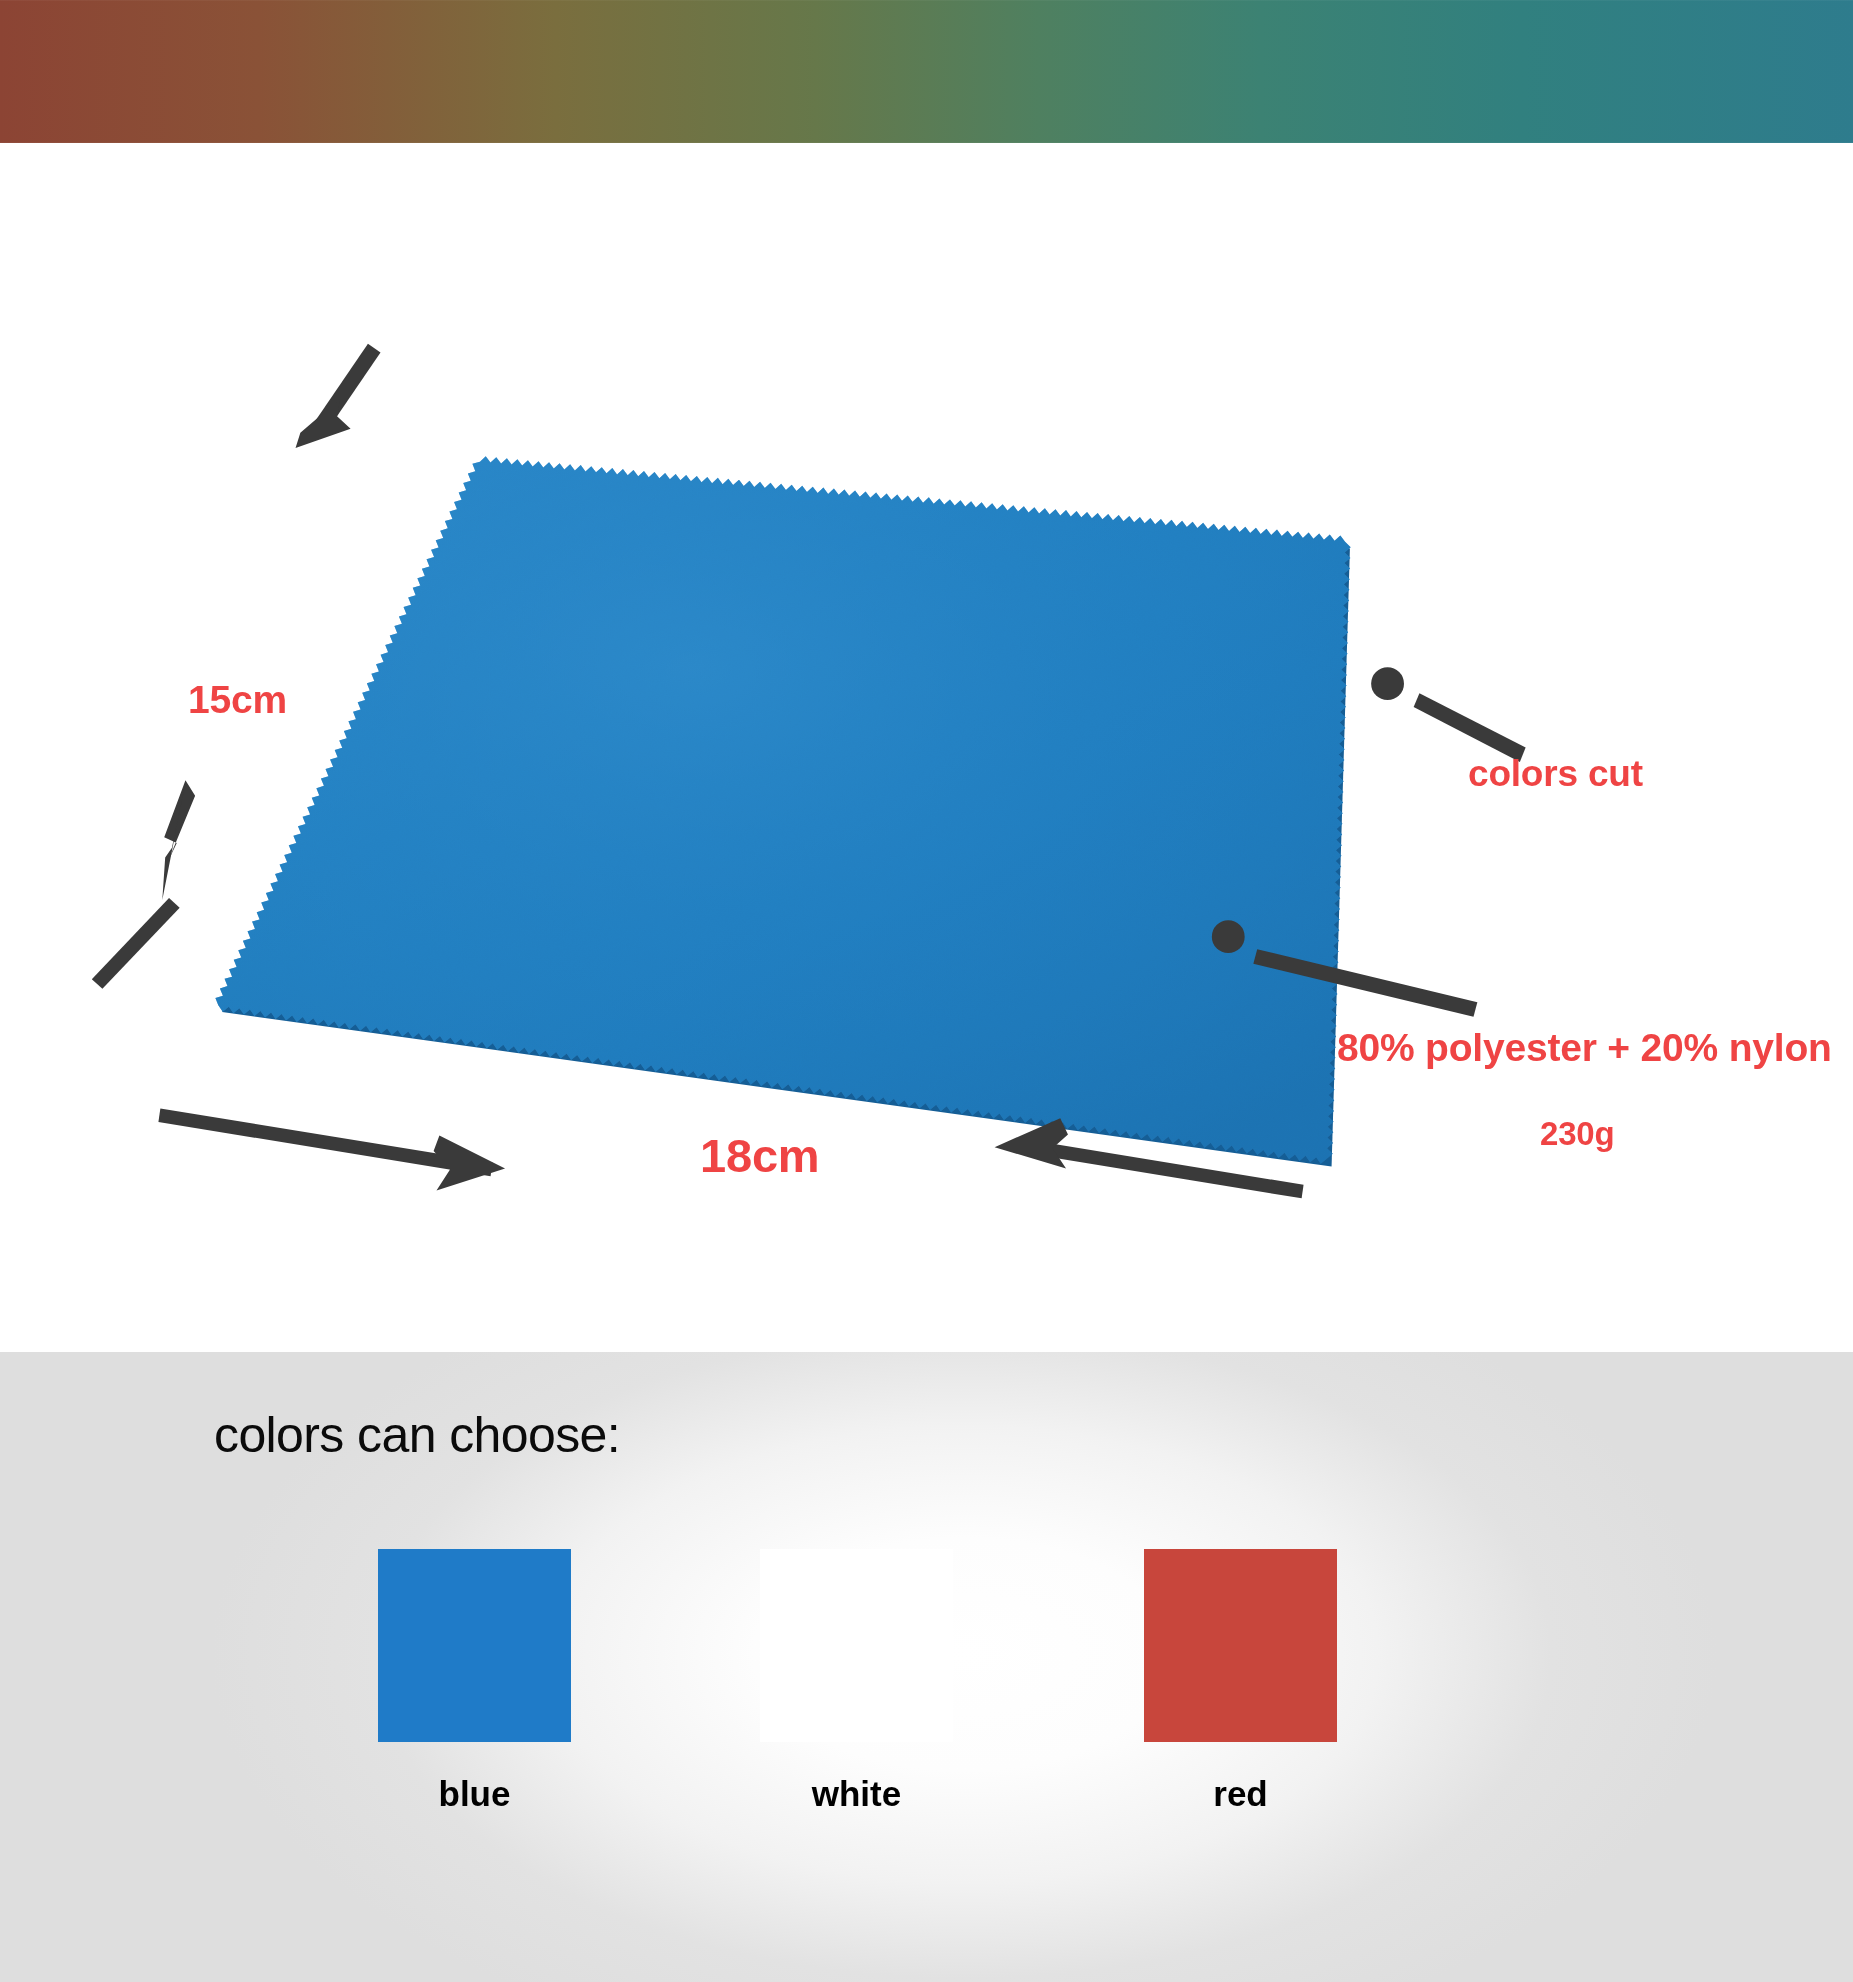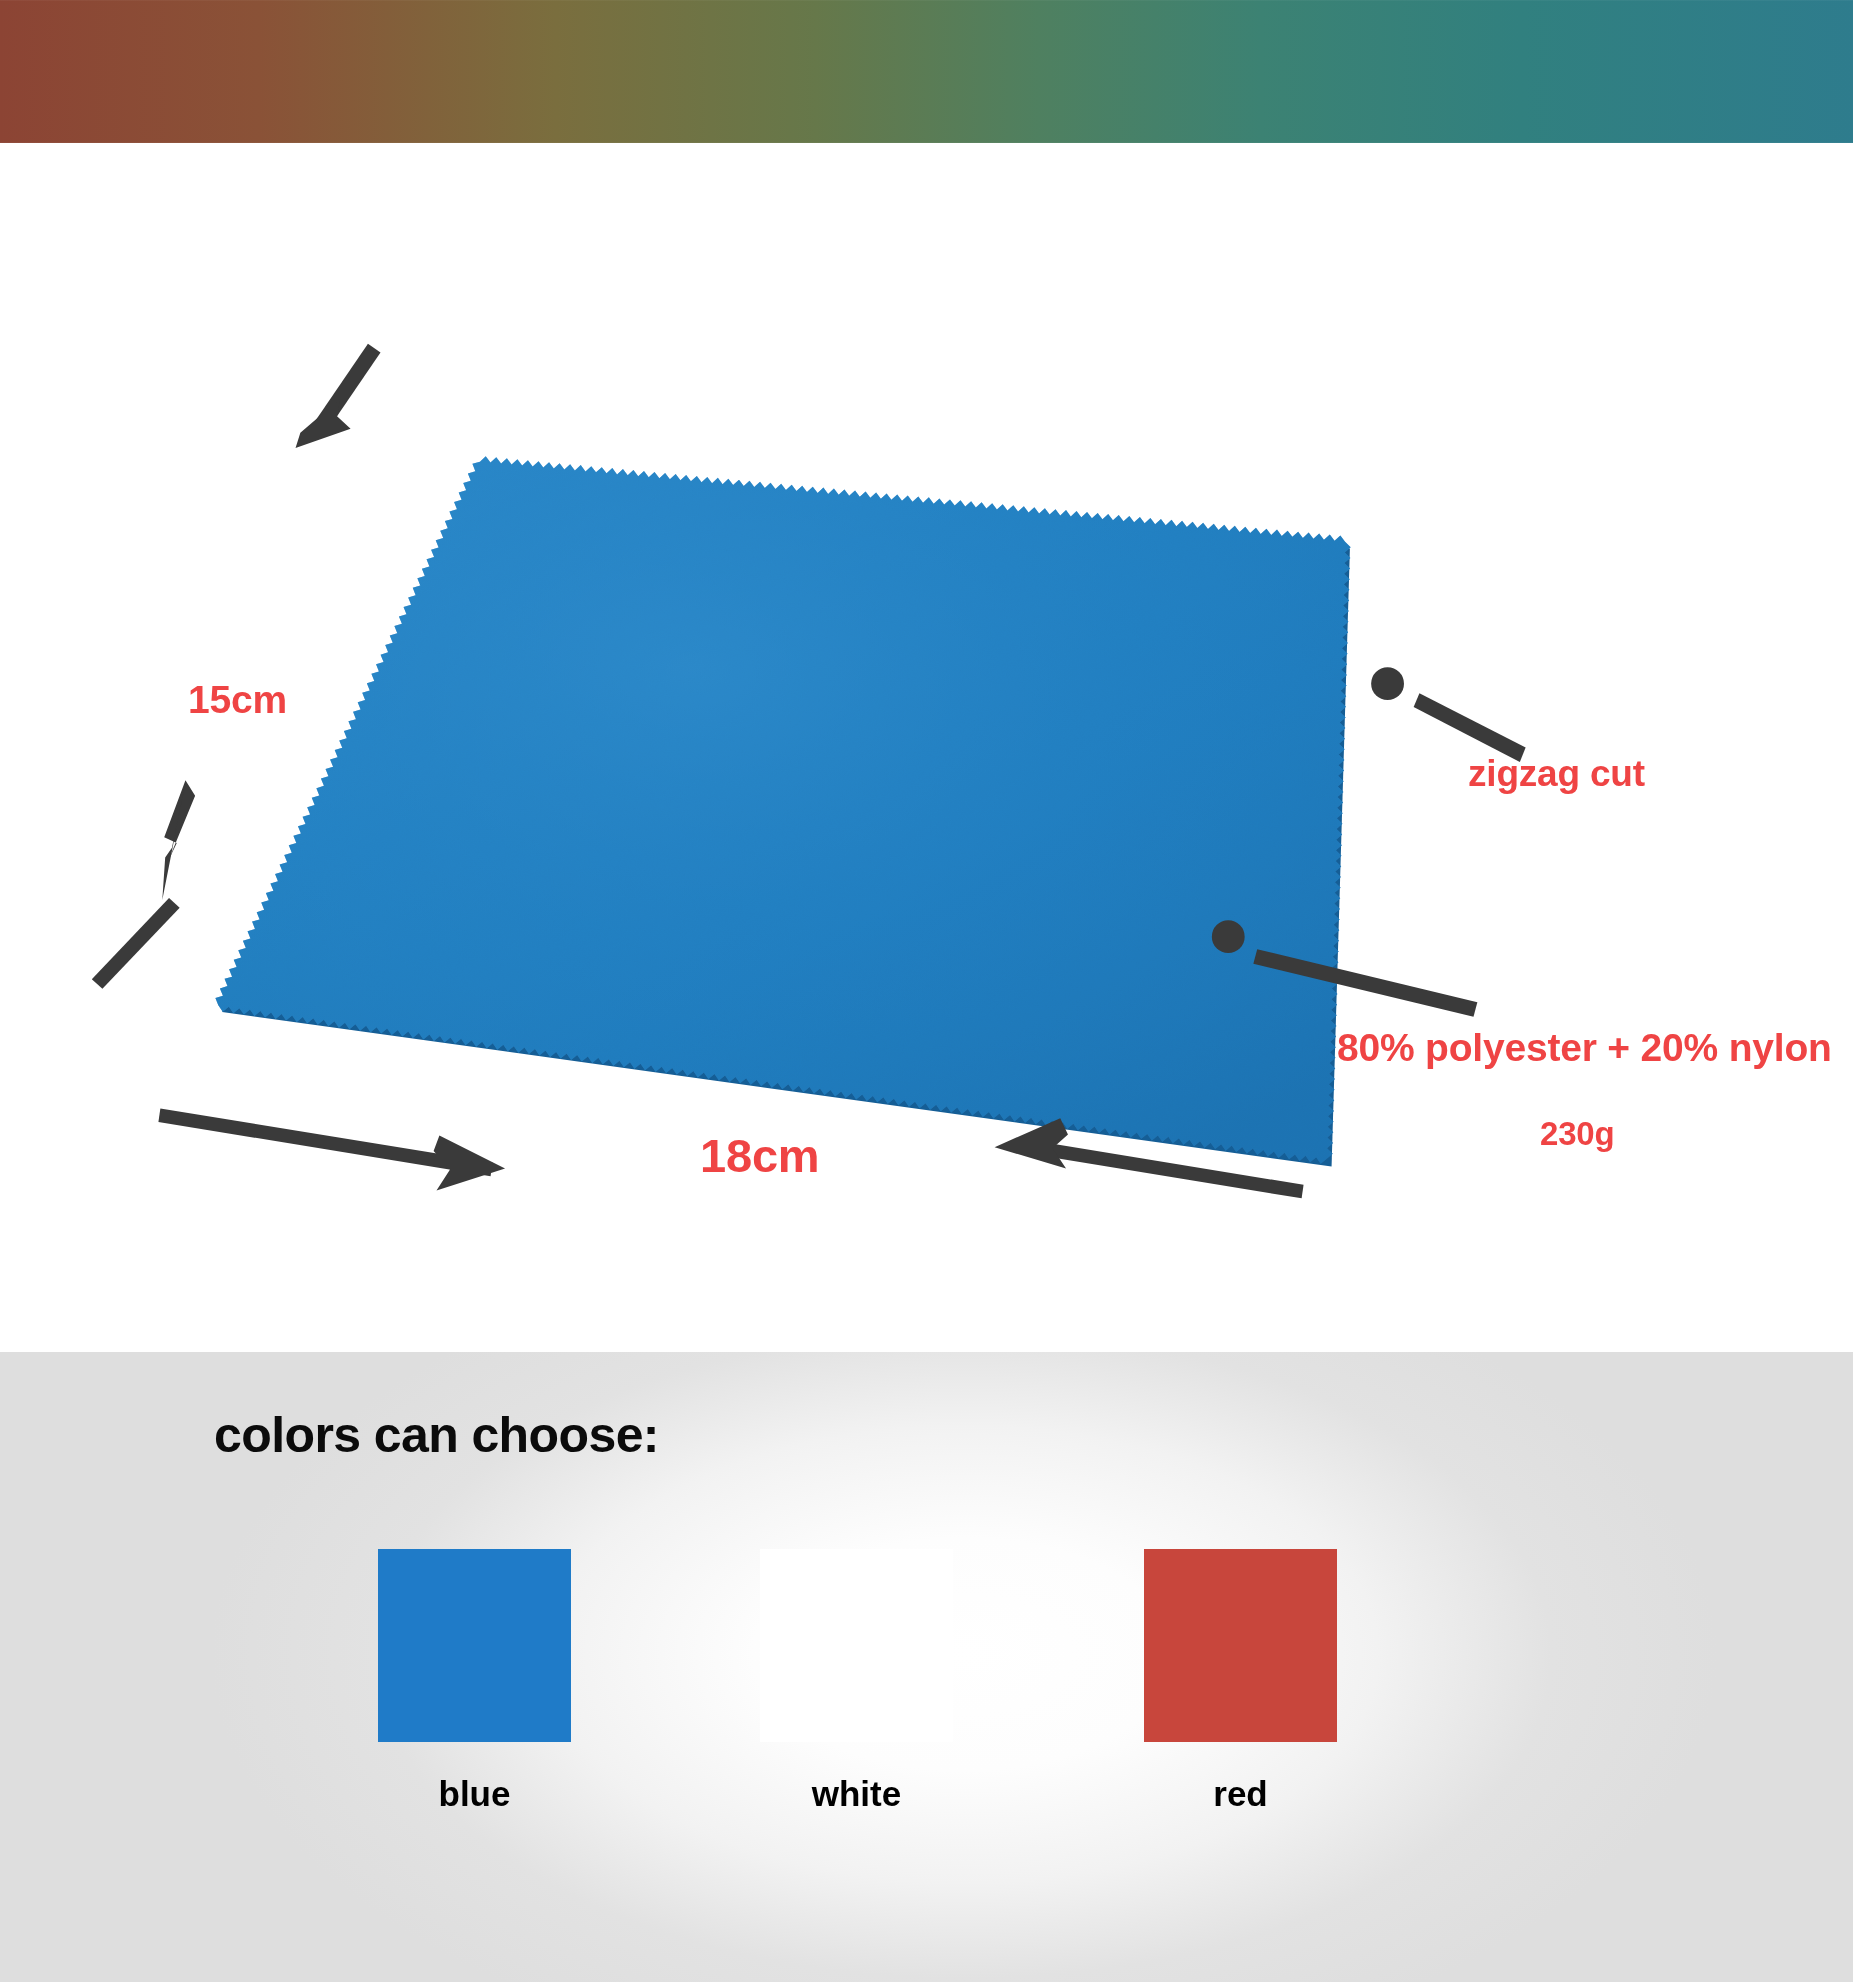--- a/index.html
+++ b/index.html
@@ -31,21 +31,21 @@
   #label-material{left:1337px;top:1026px;font-size:39px;}
   #label-weight{left:1540px;top:1115px;font-size:33px;}
 
   
   .colors-section{
     position:absolute;left:0;top:1352px;width:1854px;height:630px;
     background:
       radial-gradient(ellipse 753px 415px at 52% 48%, #ffffff 0%, #fdfdfd 28%, #f2f2f2 55%, #e2e2e2 78%, #dedede 100%);
   }
   .colors-heading{
-    position:absolute;left:214px;top:1406px;font-size:50px;font-weight:bold;color:#0b0b0b;
+    position:absolute;left:214px;top:1406px;font-size:50px;font-weight:normal;color:#0b0b0b;
     font-family:"Liberation Sans","DejaVu Sans",sans-serif;letter-spacing:-0.6px;white-space:nowrap;
   }
   .swatch-row{position:absolute;left:0;top:1549px;width:1854px;height:319px;}
   .swatch-cell{position:absolute;top:0;width:193px;}
   .swatch-chip{
     width:193px;height:193px;display:block;
   }
   .swatch-label{
     position:absolute;left:0;top:225px;width:193px;text-align:center;
     font-size:35px;font-weight:bold;color:#000;
@@ -146,21 +146,21 @@
           <circle cx="1272" cy="822" r="17"></circle>
           <path d="M 1302 835 L 1530 890 L 1526 905 L 1298 850 Z"></path>
         </g>
       </g>
     </svg>
 
   </div>
 
   <div class="anno" id="label-15cm">15cm</div>
   <div class="anno" id="label-18cm">18cm</div>
-  <div class="anno" id="label-zigzag">zigzag cut</div>
+  <div class="anno" id="label-zigzag">colors cut</div>
   <div class="anno" id="label-material">80% polyester + 20% nylon</div>
   <div class="anno" id="label-weight">230g</div>
 
   <div class="colors-section"></div>
 
   <div class="colors-heading">colors can choose:</div>
 
   <div class="swatch-row">
 
     <div class="swatch-cell" id="swatch-cell-0">

